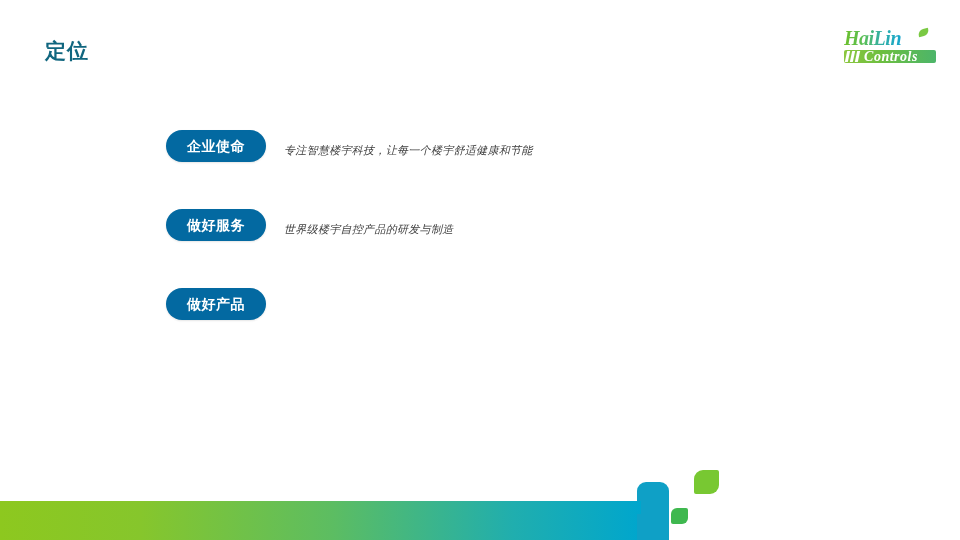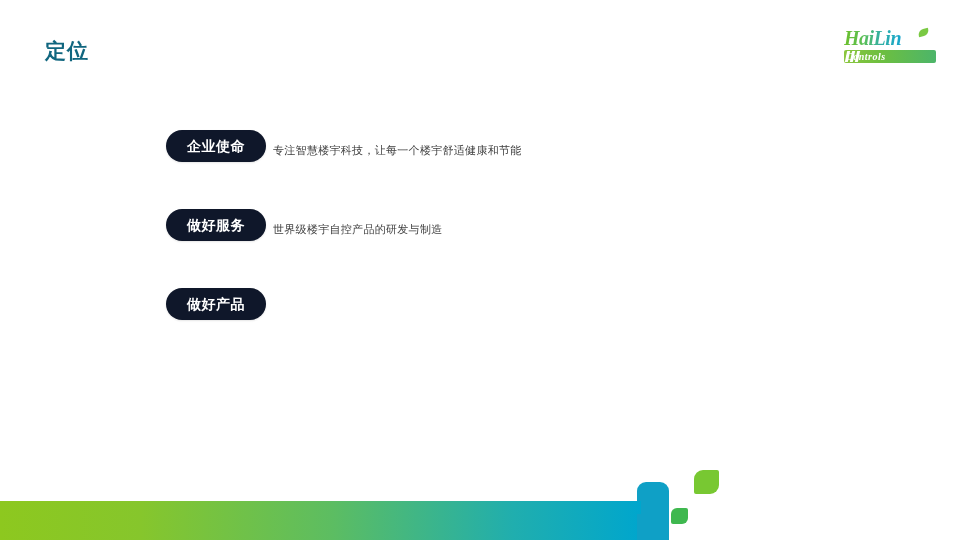--- a/index.html
+++ b/index.html
@@ -90,75 +90,76 @@
     height: 11px;
     background: #ffffff;
     display: block;
     transform: skewX(-12deg);
   }
   .logo-bars i:nth-child(1) { left: 0px; }
   .logo-bars i:nth-child(2) { left: 5px; }
   .logo-bars i:nth-child(3) { left: 10px; }
   .logo-sub {
     position: absolute;
-    left: 6px;
+    left: 16px;
     top: 22px;
     width: 70px;
     height: 13px;
-    font-size: 10px;
+    font-size: 14px;
     font-weight: 700;
     font-style: italic;
     letter-spacing: 0.5px;
     line-height: 13px;
     color: #ffffff;
-    text-align: left;
+    text-align: center;
     white-space: nowrap;
   }
 
   
   .rows {
     position: absolute;
     left: 166px;
     top: 130px;
     width: 640px;
   }
   .row {
     position: relative;
     height: 79px;
   }
   .pill {
     position: absolute;
     left: 0;
     top: 0;
     width: 100px;
     height: 32px;
-    background: #0f172a;
+    background: #0369a1;
     border-radius: 16px;
     box-shadow: 0 1px 2px rgba(0,0,0,0.10);
   }
   .pill-label {
     display: block;
     width: 100%;
     line-height: 32px;
     text-align: center;
     color: #ffffff;
     font-size: 14px;
     font-weight: 700;
     letter-spacing: 0.5px;
     white-space: nowrap;
   }
   .row-text {
     position: absolute;
-    left: 107px;
+    left: 118px;
     top: 13px;
     font-size: 11px;
     color: #404040;
     letter-spacing: 0.3px;
     line-height: 16px;
     white-space: nowrap;
+    font-style: italic;
   }
 
   
   .footer-bar {
     position: absolute;
     left: 0;
     bottom: 0;
     width: 641px;
     height: 39px;
     background: linear-gradient(90deg, #8dc81f 0%, #86c62c 22%, #5cbd62 52%, #20aeae 80%, #00a6cd 100%);

